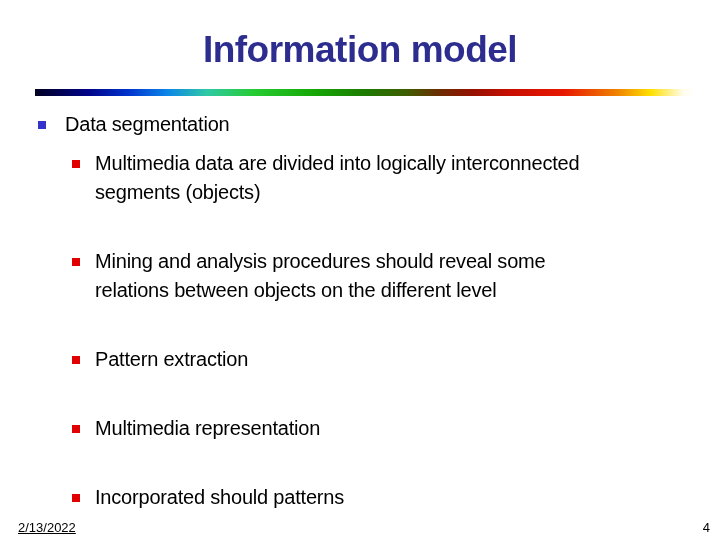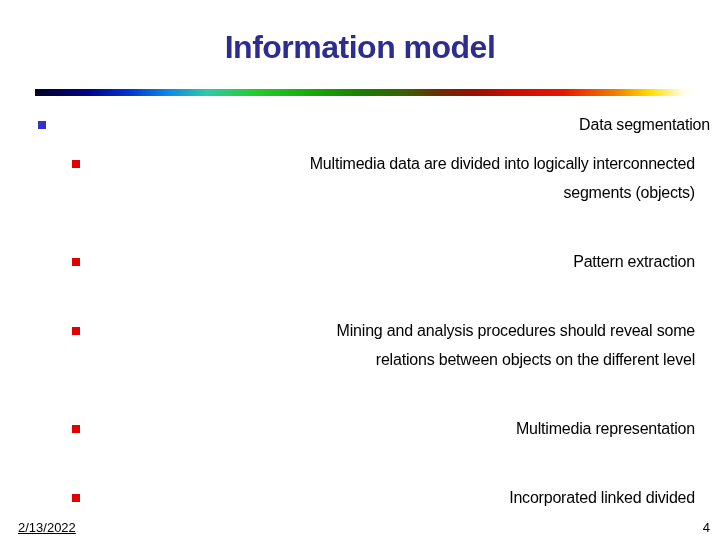--- a/index.html
+++ b/index.html
@@ -14,21 +14,21 @@
     background: var(--background, #ffffff);
     font-family: "Liberation Sans", sans-serif;
     overflow: hidden;
   }
   .title {
     position: absolute;
     top: 29px;
     left: 0;
     width: 100%;
     text-align: center;
-    font-size: 32px;
+    font-size: 37px;
     font-weight: bold;
     letter-spacing: -0.5px;
     color: var(--title-color, #2d2d8f);
   }
   .divider {
     position: absolute;
     top: 89px;
     left: 35px;
     width: 662px;
     height: 7px;
@@ -55,25 +55,24 @@
     position: absolute;
     top: 110px;
     left: 0;
     width: 720px;
     margin: 0;
     padding: 0;
     list-style: none;
   }
   .item {
     position: relative;
-    font-size: 16px;
+    font-size: 20px;
     line-height: 29px;
     letter-spacing: -0.2px;
     color: var(--text-color, #000000);
-    text-align: right;
   }
   .item.level1 { padding-left: 65px; padding-right: 10px; }
   .item.level2 { padding-left: 95px; padding-right: 25px; margin-top: 40px; }
   .item.level1 + .item.level2 { margin-top: 10px; }
   .item-text { white-space: pre-line; }
   .bullet {
     position: absolute;
     top: 11px;
     width: 8px;
     height: 8px;
@@ -99,21 +98,21 @@
 </head>
 <body>
 
 <div class="slide" style="--title-color: #2d2d8f; --text-color: #000000; --bullet-level1: #3333cc; --bullet-level2: #e00000; --background: #ffffff;">
   <div class="title">Information model</div>
   <div class="divider"></div>
   <ul class="bullet-list">
       <li class="item level1"><span class="bullet"></span><span class="item-text">Data segmentation</span></li>
       <li class="item level2"><span class="bullet"></span><span class="item-text">Multimedia data are divided into logically interconnected
 segments (objects)</span></li>
-      <li class="item level2"><span class="bullet"></span><span class="item-text">Pattern extraction</span></li>
       <li class="item level2"><span class="bullet"></span><span class="item-text">Mining and analysis procedures should reveal some
 relations between objects on the different level</span></li>
+      <li class="item level2"><span class="bullet"></span><span class="item-text">Pattern extraction</span></li>
       <li class="item level2"><span class="bullet"></span><span class="item-text">Multimedia representation</span></li>
-      <li class="item level2"><span class="bullet"></span><span class="item-text">Incorporated linked divided</span></li>
+      <li class="item level2"><span class="bullet"></span><span class="item-text">Incorporated should patterns</span></li>
     </ul>
   <div class="footer-date">2/13/2022</div>
   <div class="page-number">4</div>
 </div>
 
 </body></html>

